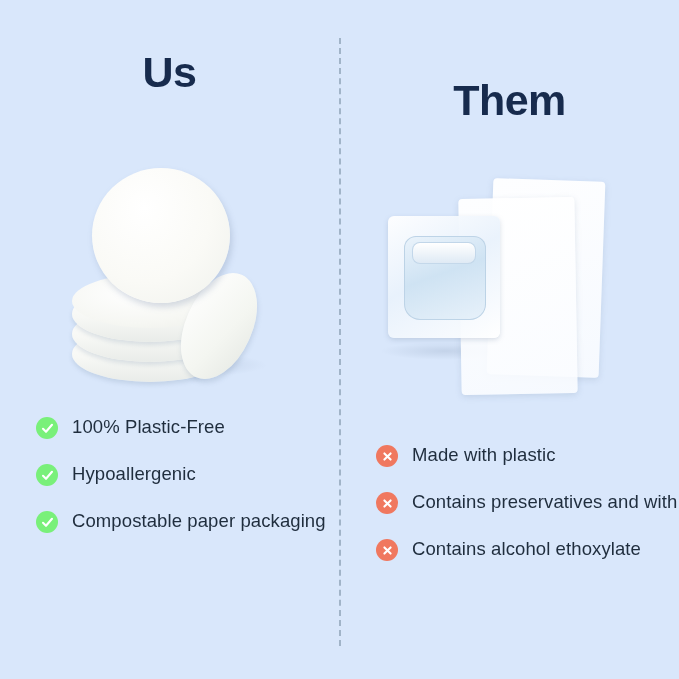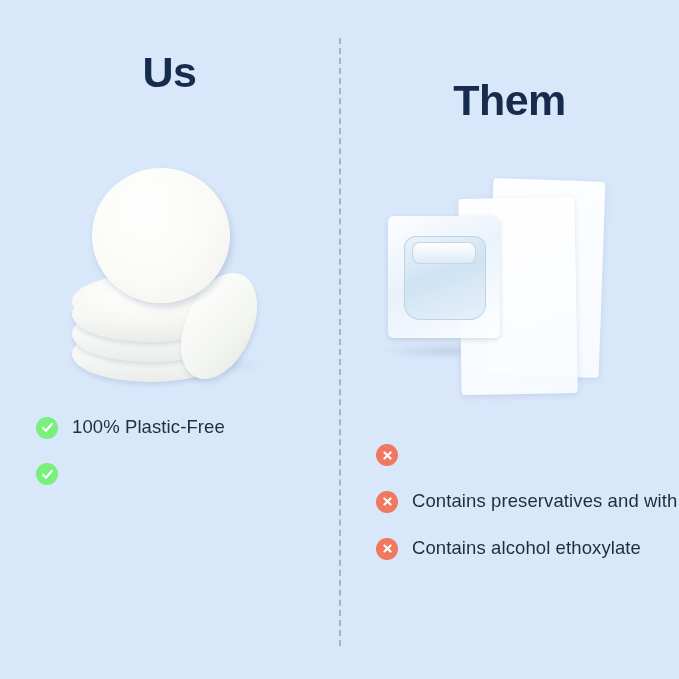--- a/index.html
+++ b/index.html
@@ -179,21 +179,21 @@
   .list {
     position: absolute;
     top: 414px;
     left: 36px;
     width: 300px;
   }
   .col-right .list { left: 36px; width: 302px; }
 
   .bullet {
     display: flex;
-    align-items: center;
+    align-items: flex-end;
     margin-bottom: 22px;
   }
   .badge {
     flex: 0 0 auto;
     width: 22px;
     height: 22px;
     border-radius: 50%;
     margin-top: 2px;
     margin-right: 14px;
     display: flex;
@@ -238,27 +238,36 @@
 
       <div class="bullet">
         <span class="badge check">
           <svg width="13" height="13" viewBox="0 0 13 13" aria-hidden="true">
             <path d="M2 6.8 L5 9.8 L11 2.8" fill="none" stroke="#ffffff" stroke-width="2.1" stroke-linecap="round" stroke-linejoin="round"></path>
           </svg>
         </span>
         <span class="bullet-text">100% Plastic-Free</span>
       </div>
 
-
       <div class="bullet">
         <span class="badge check">
           <svg width="13" height="13" viewBox="0 0 13 13" aria-hidden="true">
             <path d="M2 6.8 L5 9.8 L11 2.8" fill="none" stroke="#ffffff" stroke-width="2.1" stroke-linecap="round" stroke-linejoin="round"></path>
           </svg>
         </span>
+        <span class="bullet-text">Hypoallergenic</span>
+      </div>
+
+      <div class="bullet">
+        <span class="badge check">
+          <svg width="13" height="13" viewBox="0 0 13 13" aria-hidden="true">
+            <path d="M2 6.8 L5 9.8 L11 2.8" fill="none" stroke="#ffffff" stroke-width="2.1" stroke-linecap="round" stroke-linejoin="round"></path>
+          </svg>
+        </span>
+        <span class="bullet-text">Compostable paper packaging</span>
       </div>
 
     </div>
   </div>
 
   <div class="col col-right">
     <div class="col-title">Them</div>
 
     <div class="art">
       <div class="sachet-pack-shadow"></div>
@@ -271,20 +280,21 @@
     </div>
 
     <div class="list">
 
       <div class="bullet">
         <span class="badge cross">
           <svg width="13" height="13" viewBox="0 0 13 13" aria-hidden="true">
             <path d="M3.4 3.4 L9.6 9.6 M9.6 3.4 L3.4 9.6" fill="none" stroke="#ffffff" stroke-width="2.1" stroke-linecap="round"></path>
           </svg>
         </span>
+        <span class="bullet-text">Made with plastic</span>
       </div>
 
       <div class="bullet">
         <span class="badge cross">
           <svg width="13" height="13" viewBox="0 0 13 13" aria-hidden="true">
             <path d="M3.4 3.4 L9.6 9.6 M9.6 3.4 L3.4 9.6" fill="none" stroke="#ffffff" stroke-width="2.1" stroke-linecap="round"></path>
           </svg>
         </span>
         <span class="bullet-text">Contains preservatives and with</span>
       </div>

